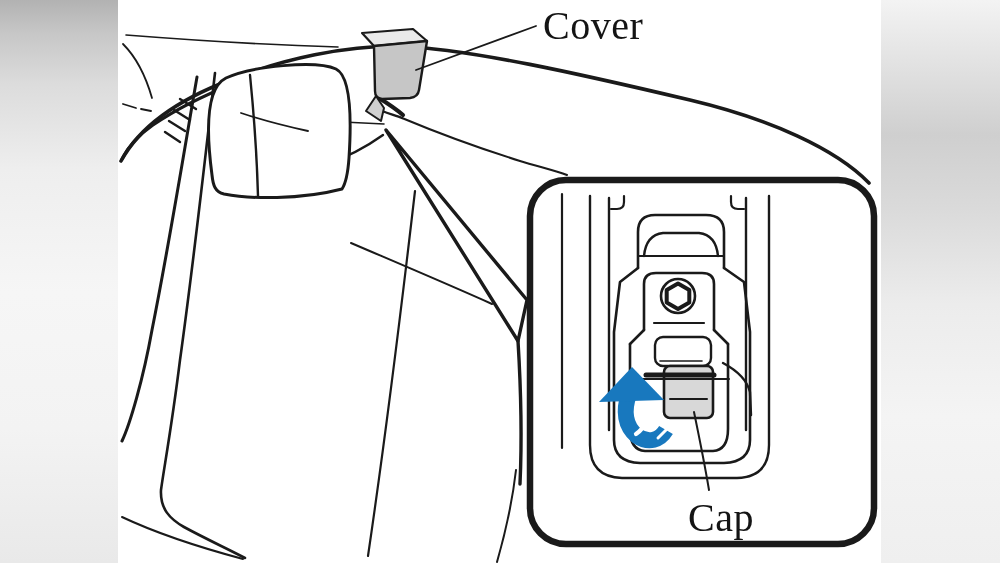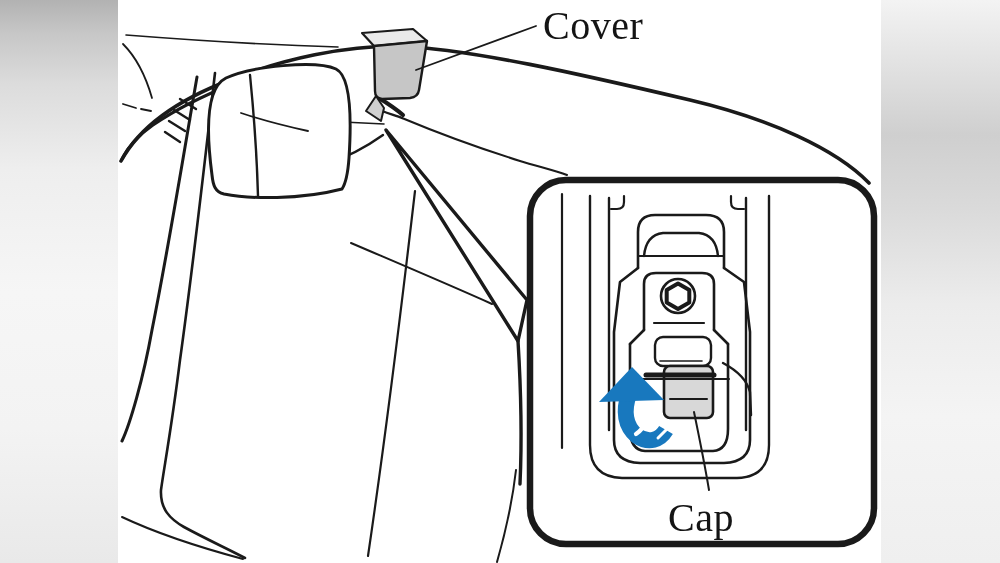--- a/index.html
+++ b/index.html
@@ -7,21 +7,21 @@
          font-family:"Liberation Serif", serif;}
   .blur-strip{position:absolute;top:0;height:563px;}
   .blur-left{left:0;width:118px;
     background:linear-gradient(180deg,#b2b2b2 0%,#c7c7c7 6%,#dcdcdc 15%,#eeeeee 30%,#f6f6f6 52%,#f3f3f3 76%,#e9e9e9 100%);}
   .blur-right{left:881px;width:119px;
     background:linear-gradient(180deg,#f3f3f3 0%,#e4e4e4 10%,#cfcfcf 24%,#dadada 37%,#ececec 54%,#f4f4f4 74%,#efefef 100%);}
   .svg-layer{position:absolute;left:0;top:0;}
   .part-label{position:absolute;color:#141414;font-size:40px;line-height:1;letter-spacing:0.5px;
               font-family:"Liberation Serif", serif;white-space:nowrap;}
   .label-cover{left:543px;top:6px;}
-  .label-cap{left:668px;top:498px;}
+  .label-cap{left:688px;top:498px;}
 </style>
 </head>
 <body>
 
 <div class="stage">
 
   <div class="blur-strip blur-left"></div>
   <div class="blur-strip blur-right"></div>
 
   <svg class="svg-layer" width="1000" height="563" viewBox="0 0 1000 563">

